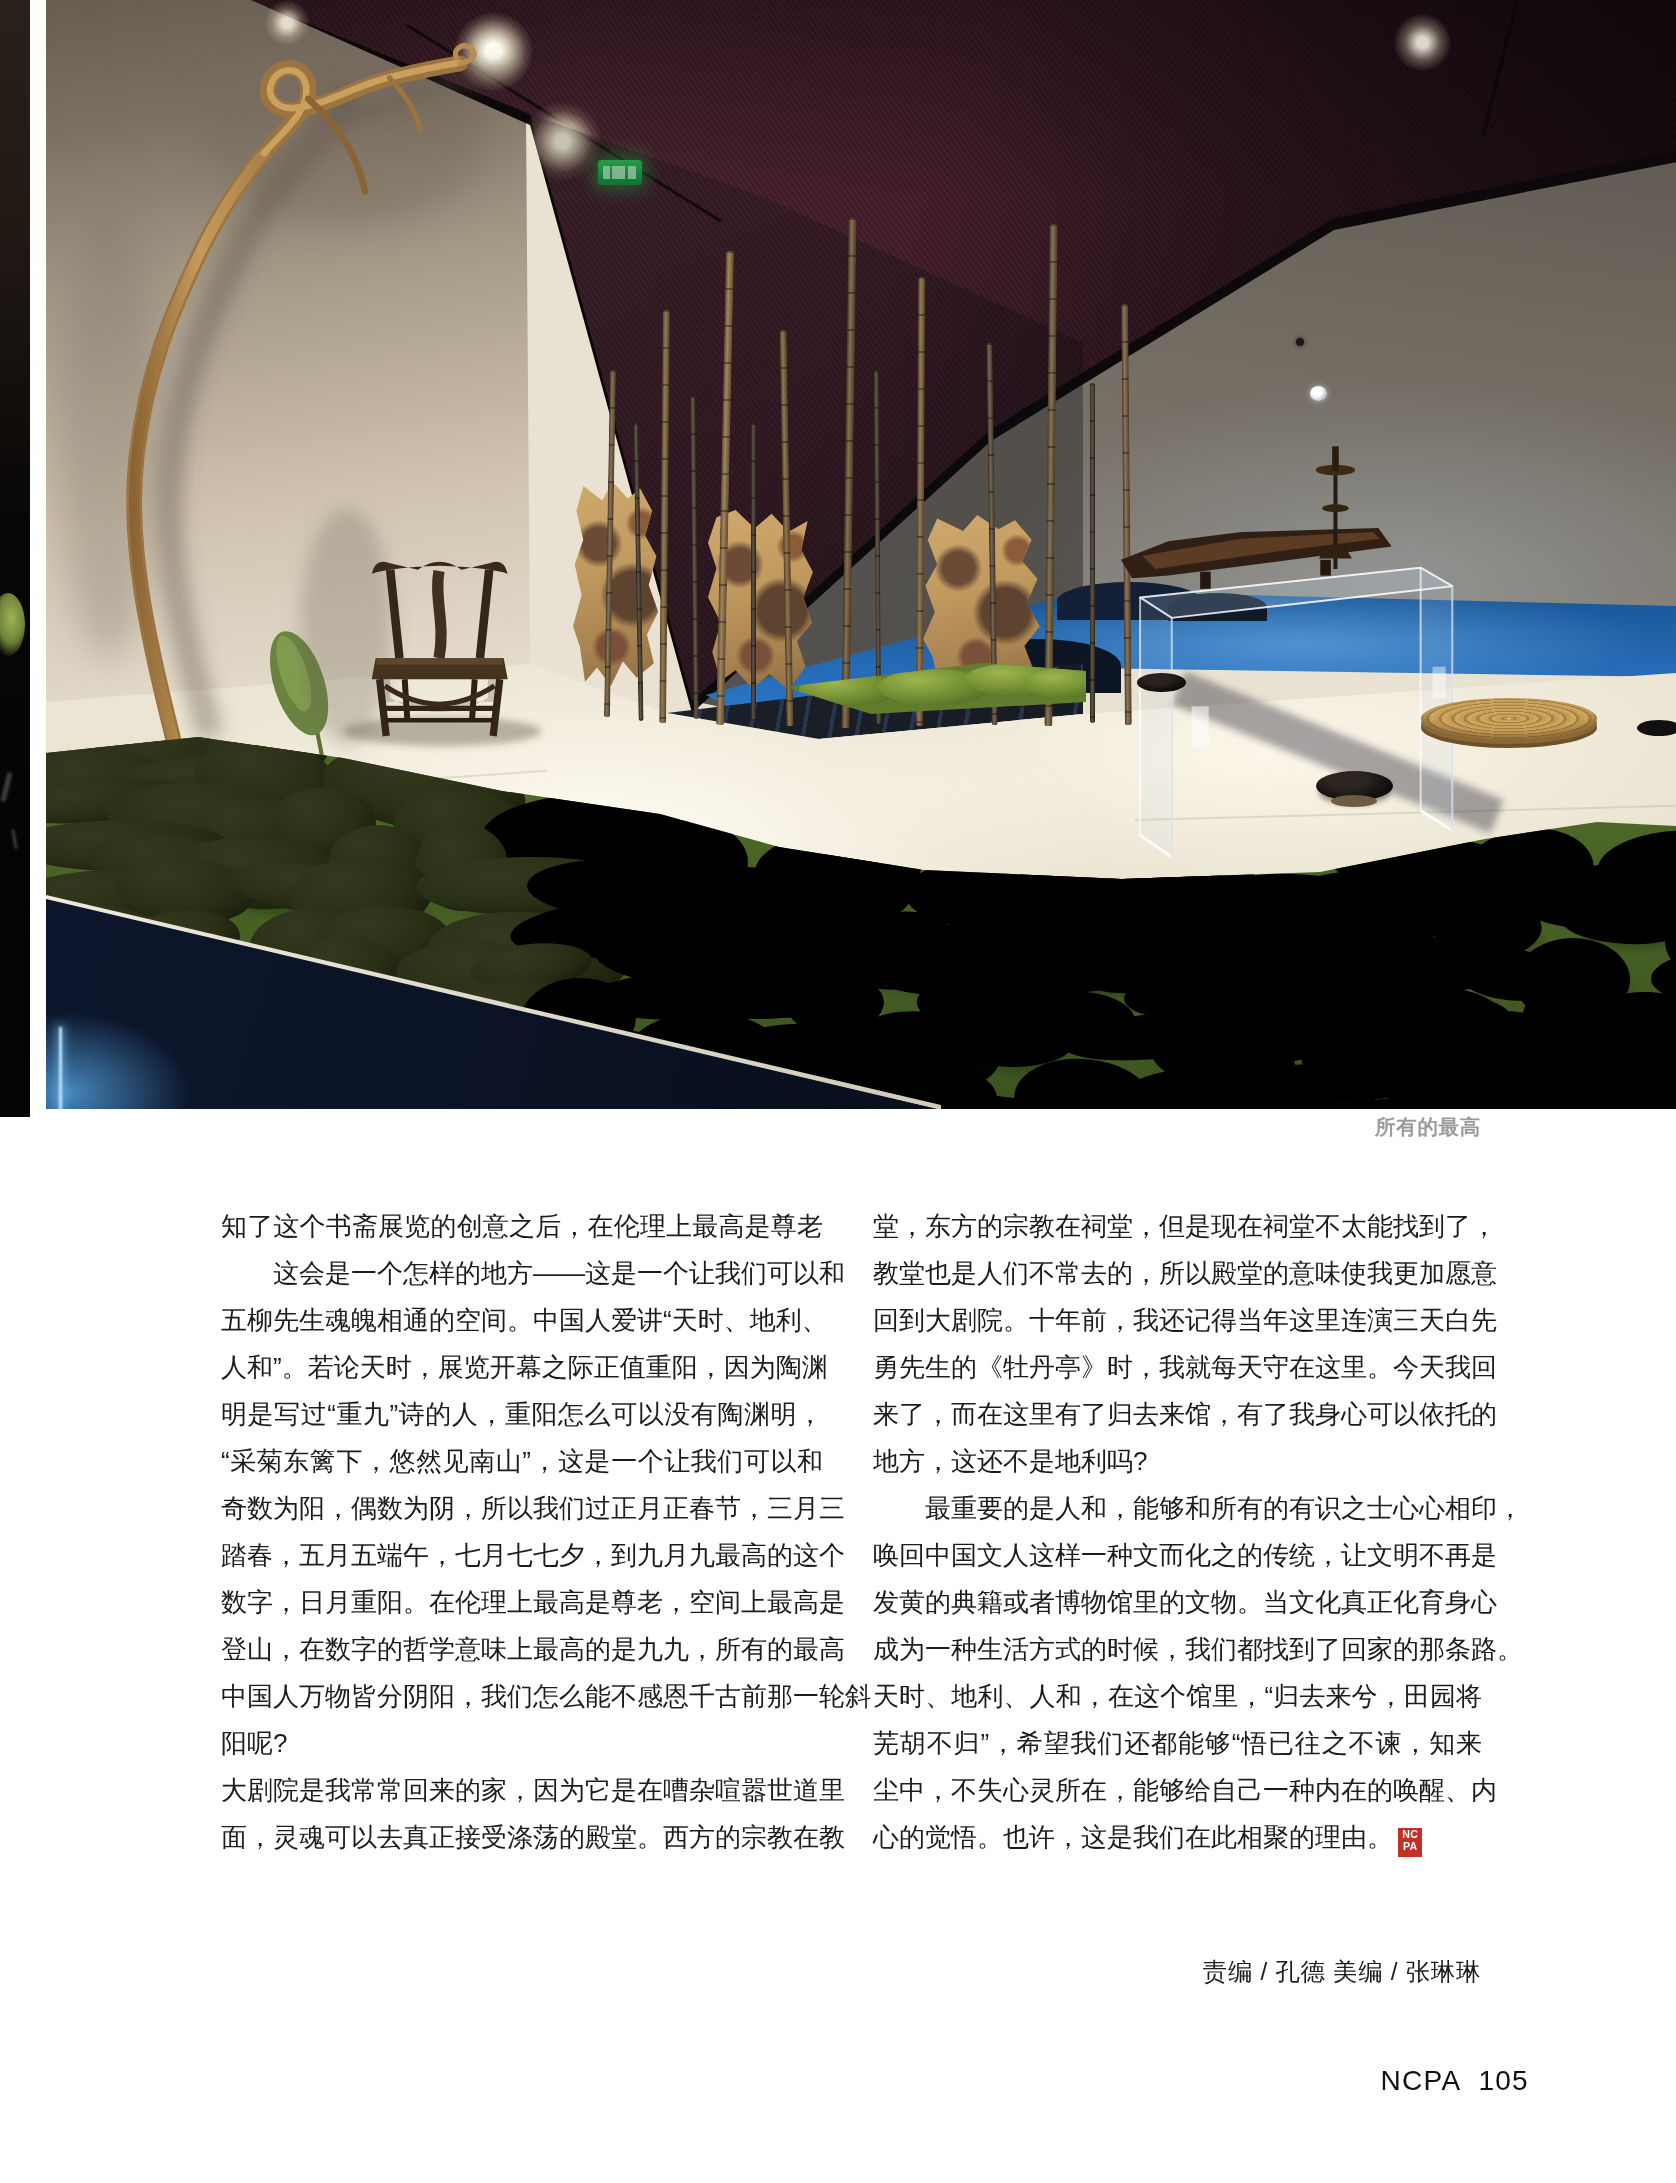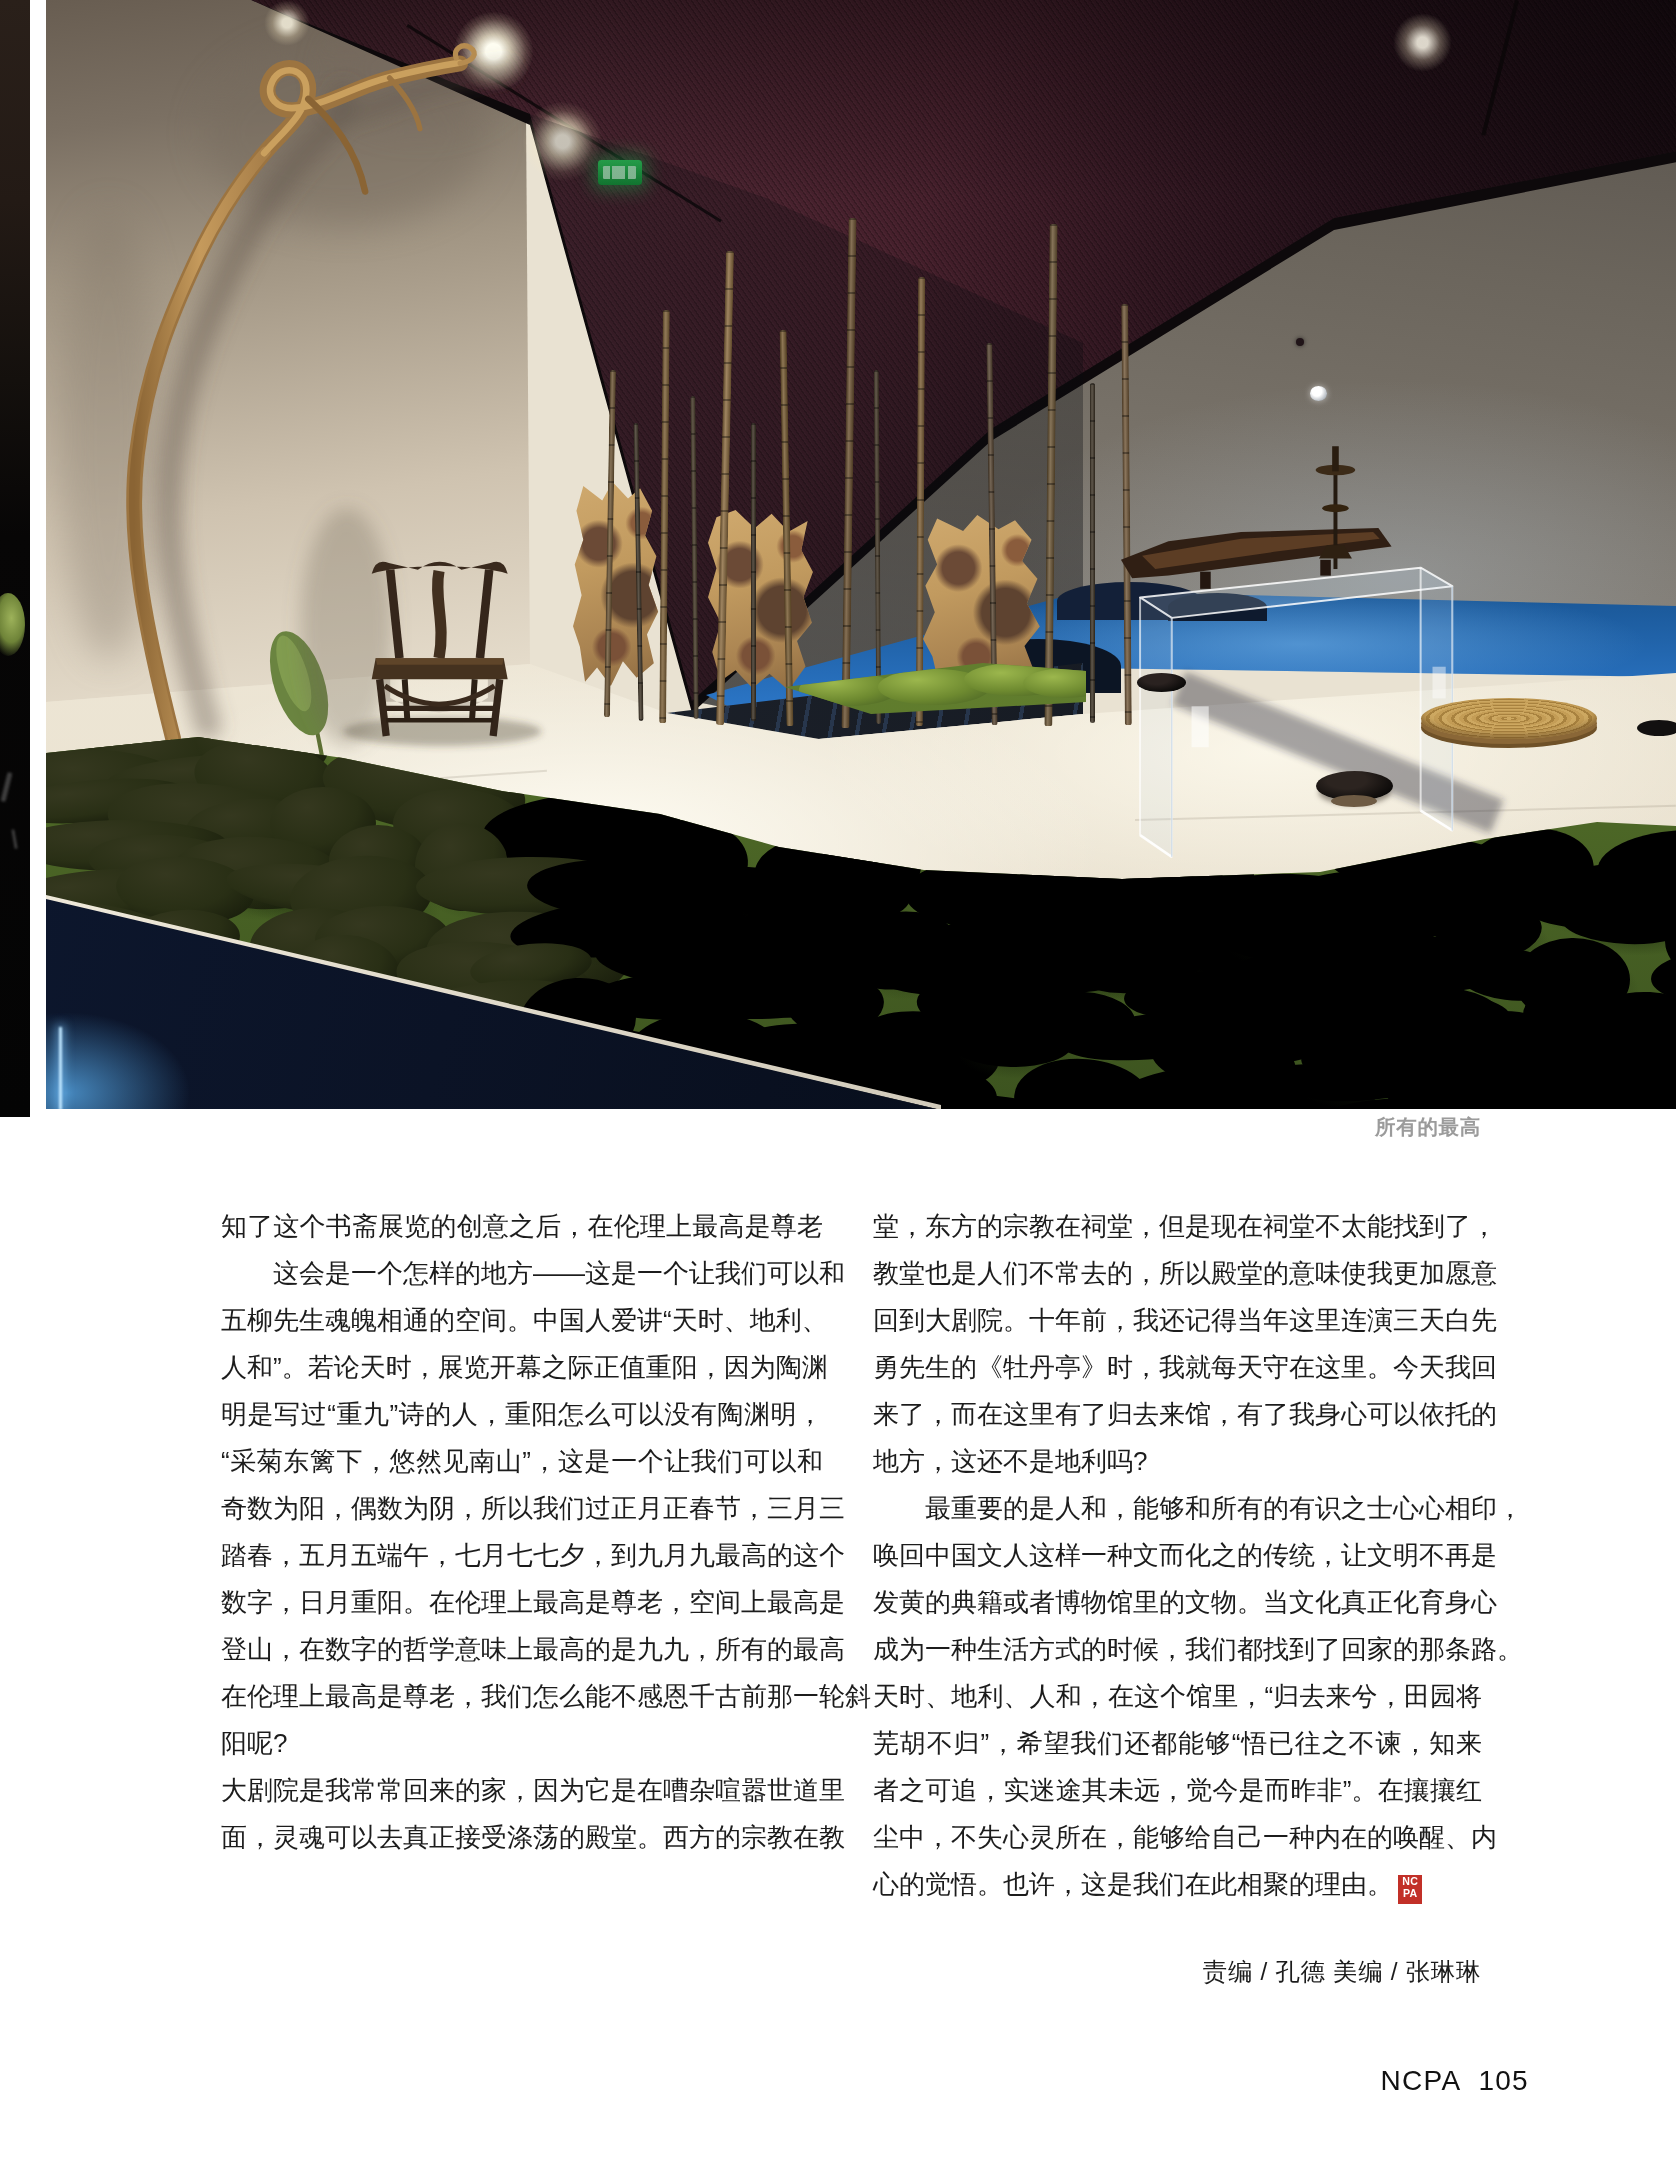--- a/index.html
+++ b/index.html
@@ -566,39 +566,38 @@
     <div class="line">知了这个书斋展览的创意之后，在伦理上最高是尊老</div>
     <div class="line">　　这会是一个怎样的地方——这是一个让我们可以和</div>
     <div class="line">五柳先生魂魄相通的空间。中国人爱讲“天时、地利、</div>
     <div class="line">人和”。若论天时，展览开幕之际正值重阳，因为陶渊</div>
     <div class="line">明是写过“重九”诗的人，重阳怎么可以没有陶渊明，</div>
     <div class="line">“采菊东篱下，悠然见南山”，这是一个让我们可以和</div>
     <div class="line">奇数为阳，偶数为阴，所以我们过正月正春节，三月三</div>
     <div class="line">踏春，五月五端午，七月七七夕，到九月九最高的这个</div>
     <div class="line">数字，日月重阳。在伦理上最高是尊老，空间上最高是</div>
     <div class="line">登山，在数字的哲学意味上最高的是九九，所有的最高</div>
-    <div class="line">在伦理上最高是尊老，我们怎么能不感恩千古前那一轮斜</div>
+    <div class="line">中国人万物皆分阴阳，我们怎么能不感恩千古前那一轮斜</div>
     <div class="line short">阳呢?</div>
     <div class="line">大剧院是我常常回来的家，因为它是在嘈杂喧嚣世道里</div>
     <div class="line">面，灵魂可以去真正接受涤荡的殿堂。西方的宗教在教</div>
   </div>
 <div class="col" id="col-right">
     <div class="line">堂，东方的宗教在祠堂，但是现在祠堂不太能找到了，</div>
     <div class="line">教堂也是人们不常去的，所以殿堂的意味使我更加愿意</div>
     <div class="line">回到大剧院。十年前，我还记得当年这里连演三天白先</div>
     <div class="line">勇先生的《牡丹亭》时，我就每天守在这里。今天我回</div>
     <div class="line">来了，而在这里有了归去来馆，有了我身心可以依托的</div>
     <div class="line short">地方，这还不是地利吗?</div>
     <div class="line">　　最重要的是人和，能够和所有的有识之士心心相印，</div>
     <div class="line">唤回中国文人这样一种文而化之的传统，让文明不再是</div>
     <div class="line">发黄的典籍或者博物馆里的文物。当文化真正化育身心</div>
     <div class="line">成为一种生活方式的时候，我们都找到了回家的那条路。</div>
     <div class="line">天时、地利、人和，在这个馆里，“归去来兮，田园将</div>
     <div class="line">芜胡不归”，希望我们还都能够“悟已往之不谏，知来</div>
-    <div class="line">者之可追，实迷途其未远，觉今是而昨非”。在攘攘红</div>
     <div class="line">尘中，不失心灵所在，能够给自己一种内在的唤醒、内</div>
     <div class="line short">心的觉悟。也许，这是我们在此相聚的理由。<span class="stamp" style="background: rgb(194, 48, 40);"><div>NC</div><div>PA</div></span></div>
   </div>
 
 <div id="credit">责编 / 孔德  美编 / 张琳琳</div>
 
 <div id="footer">
   <span>NCPA</span><span class="num">105</span>
 </div>
 

